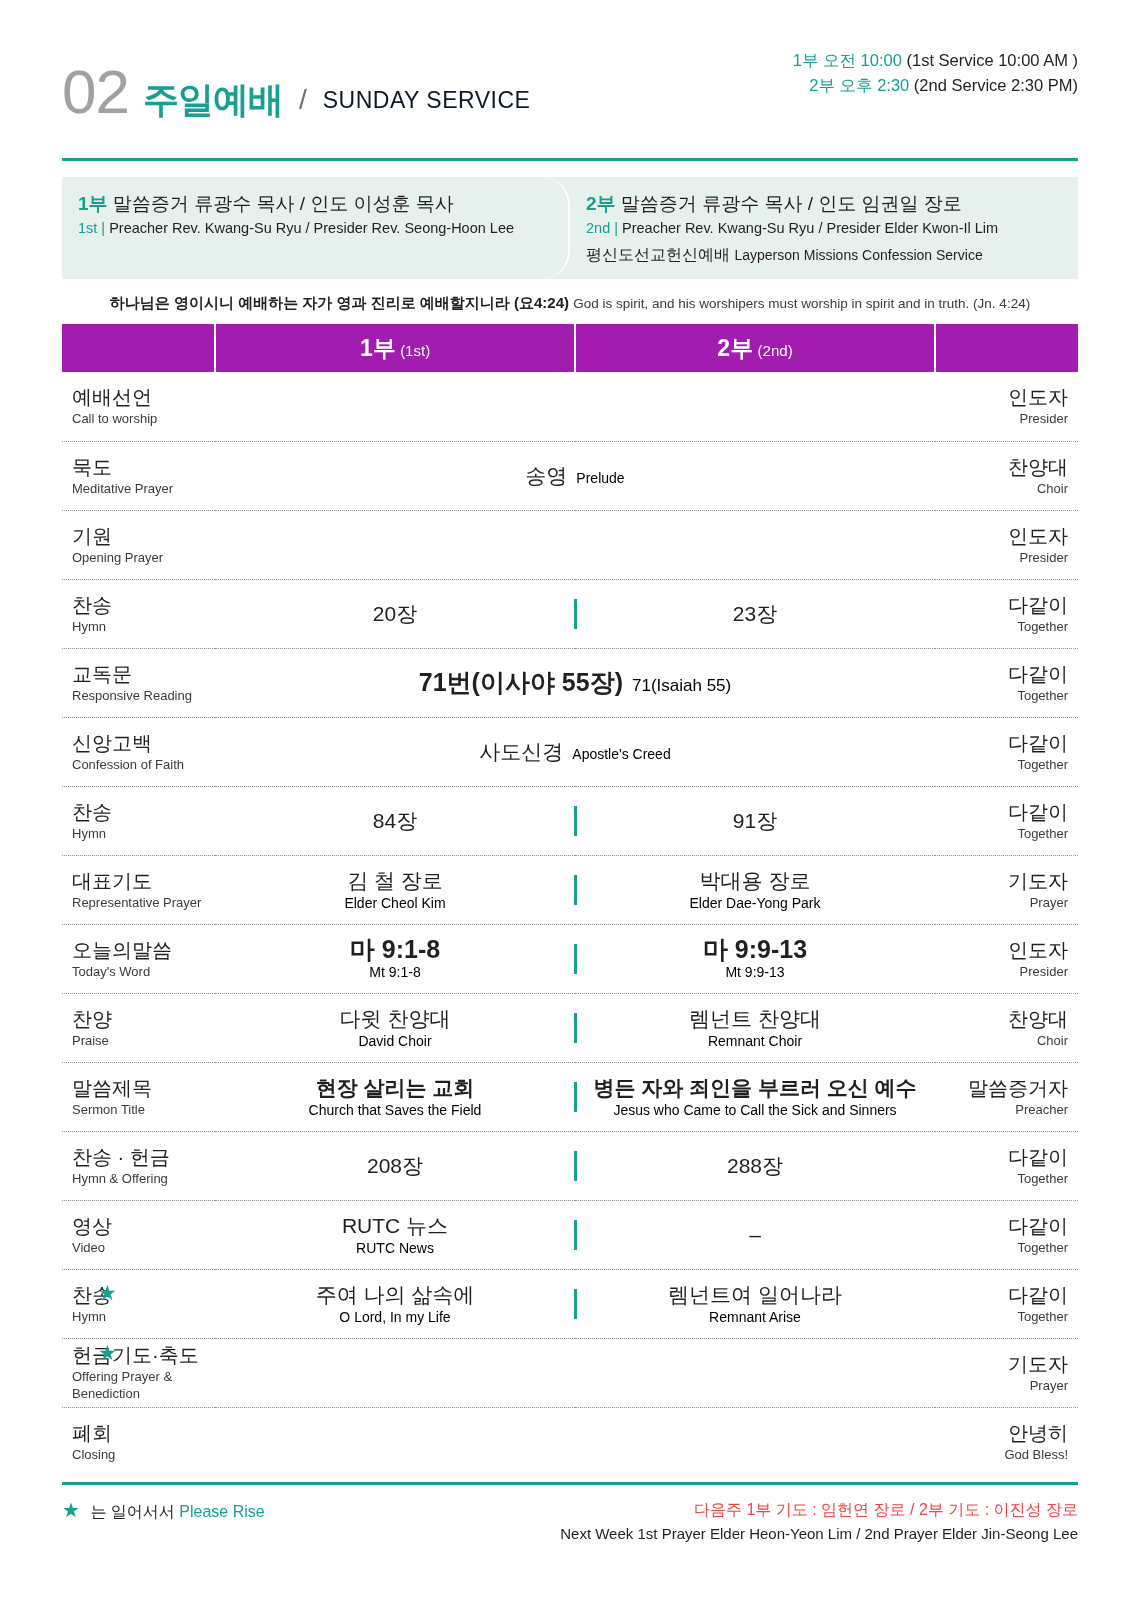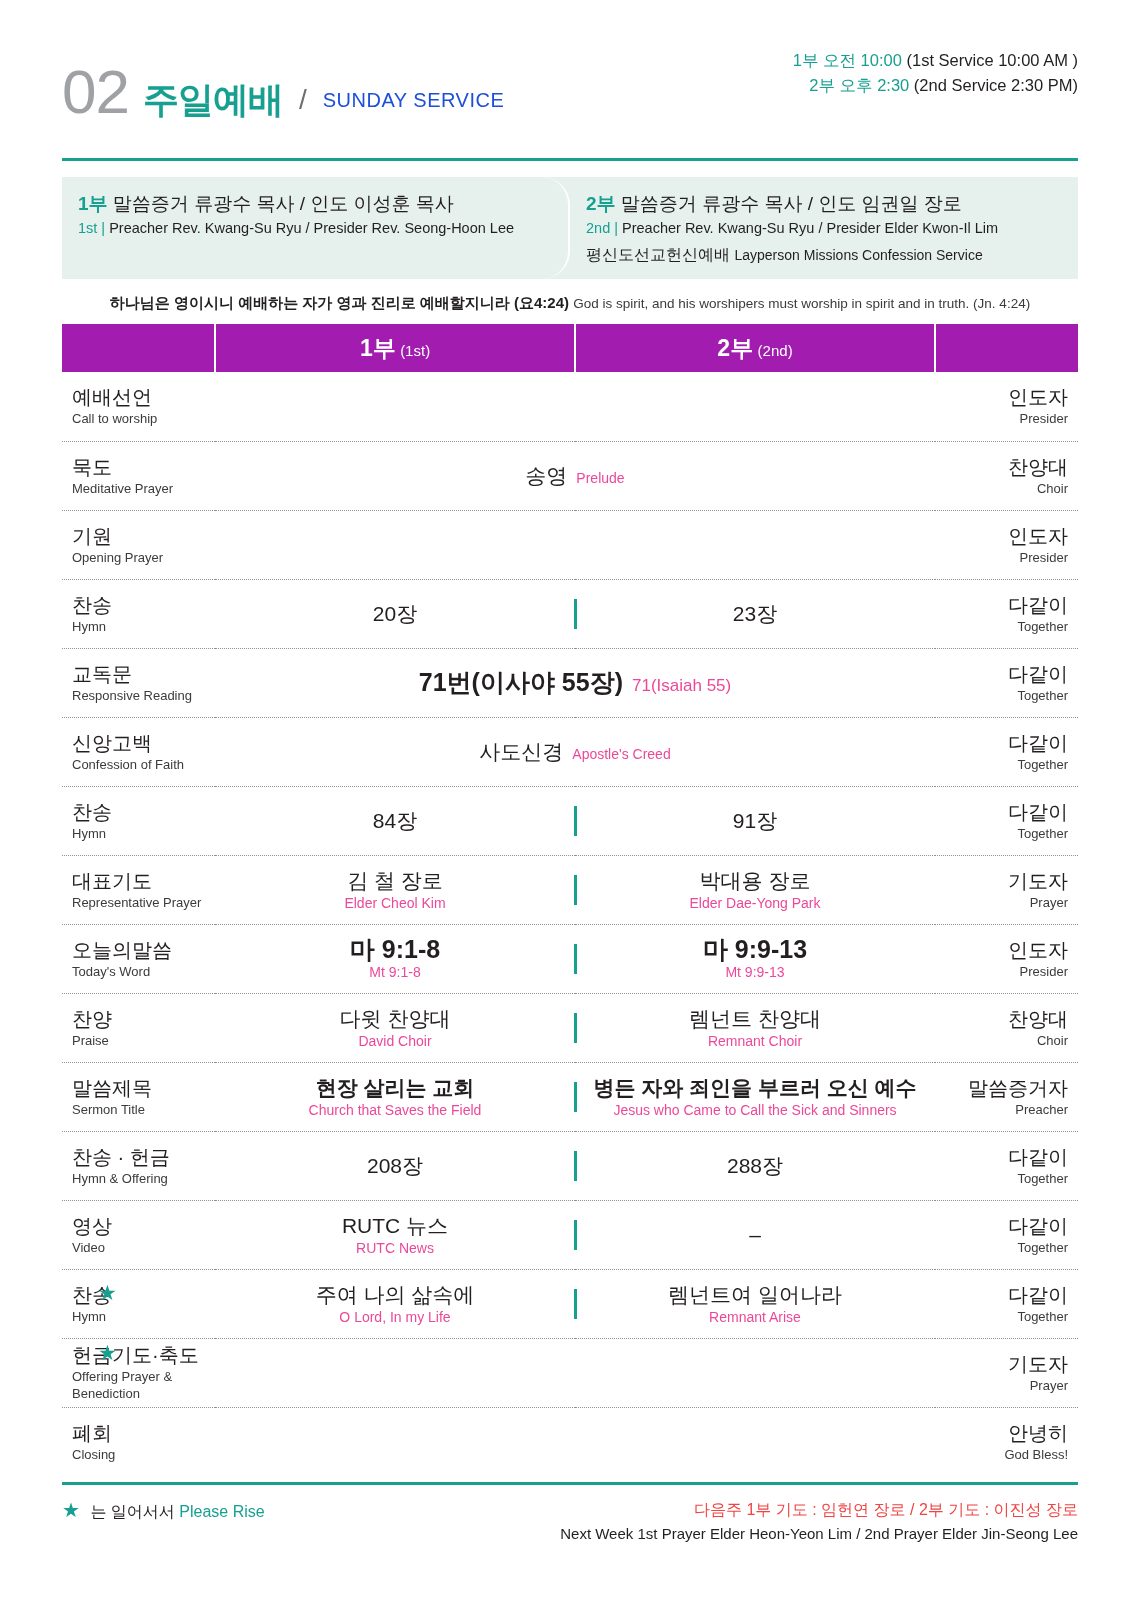--- a/index.html
+++ b/index.html
@@ -47,22 +47,22 @@
     line-height: 40px;
     letter-spacing: -1px;
   }
   .title-slash {
     font-size: 28px;
     color: #6d6e71;
     line-height: 40px;
     padding: 0 2px;
   }
   .title-en {
-    font-size: 20px;
-    color: #1d4ed8;
+    font-size: 23px;
+    color: #0f172a;
     line-height: 40px;
     letter-spacing: 0.5px;
     margin-top: 28px;
   }
   .header-right {
     position: absolute;
     right: 0;
     top: 48px;
     text-align: right;
     font-size: 16.5px;
@@ -155,21 +155,21 @@
   tbody tr.last td { border-bottom: none; }
 
   .cell-label {
     padding-left: 10px;
   }
   .lab-kr { font-size: 20px; line-height: 25px; color: #231f20; }
   .lab-en { font-size: 13px; line-height: 17px; color: #3b3b3b; }
 
   .cell-center { text-align: center; }
   .v-kr { font-size: 21px; line-height: 27px; }
-  .v-en { font-size: 14px; line-height: 18px; color: #ec4899; }
+  .v-en { font-size: 14px; line-height: 18px; color: #000000; }
   .v-kr.big { font-size: 25px; font-weight: 700; }
   .v-kr.bold { font-weight: 700; }
   .v-en.big { font-size: 17px; }
 
   .cell-who { text-align: right; padding-right: 10px; }
   .who-kr { font-size: 20px; line-height: 25px; }
   .who-en { font-size: 13px; line-height: 17px; color: #3b3b3b; }
   .divider-cell { position: relative; }
   .divider-cell::before {
     content: "";

